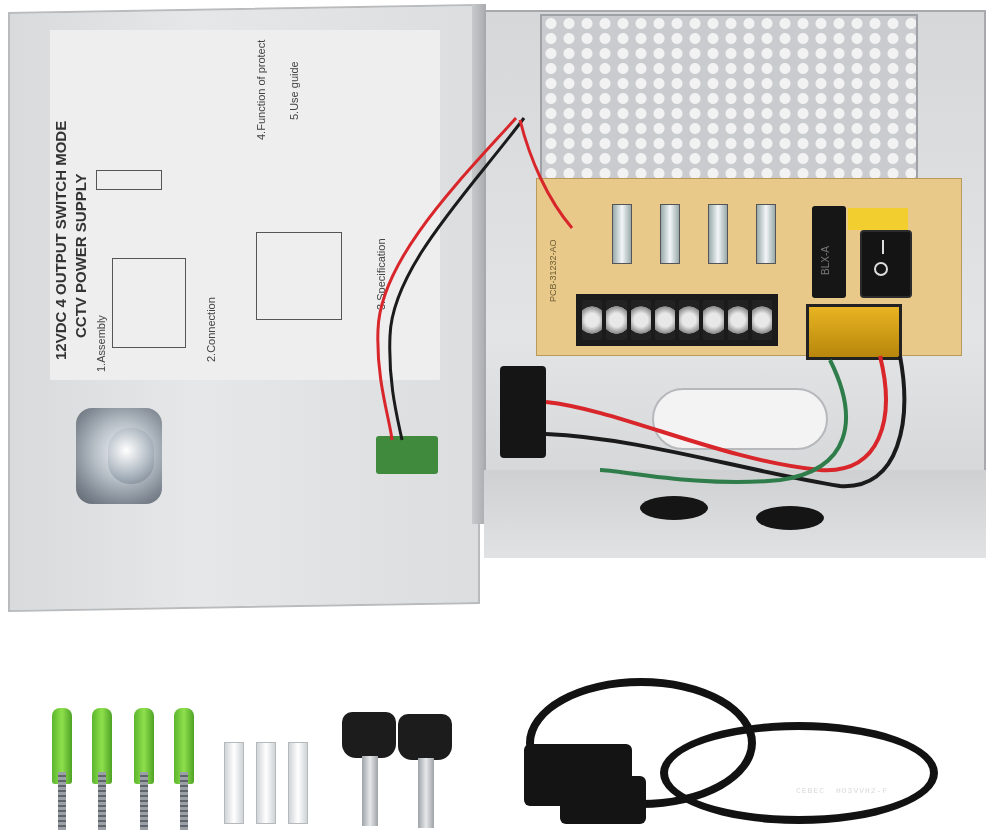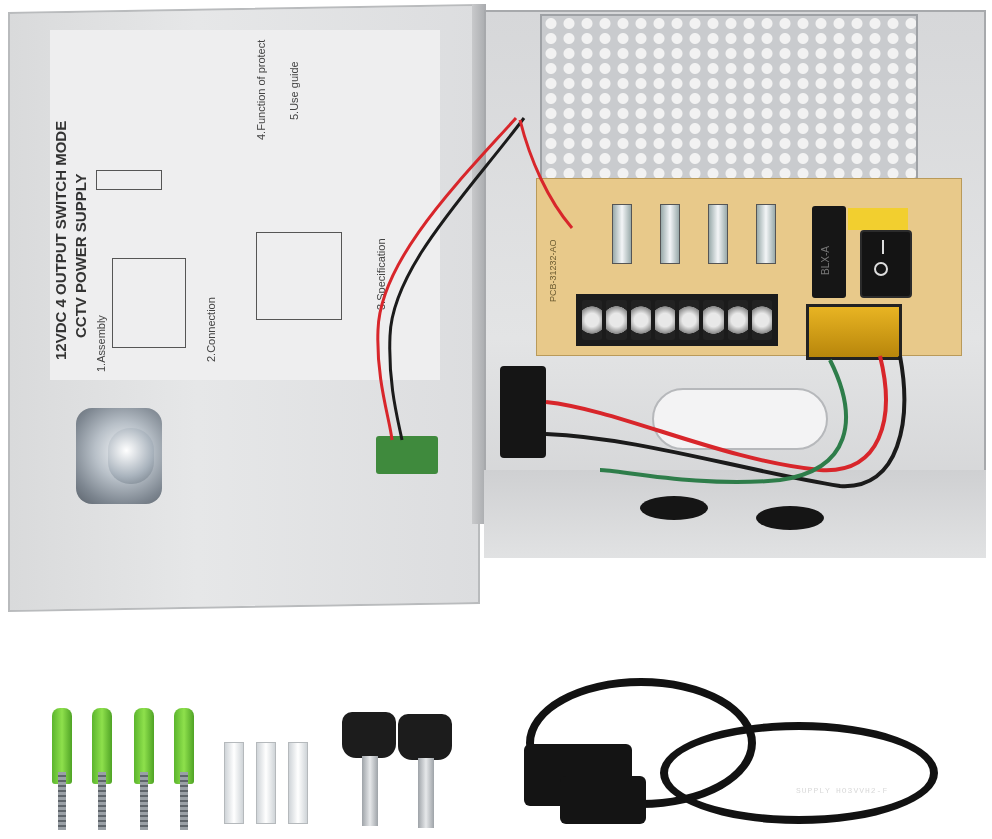--- a/index.html
+++ b/index.html
@@ -129,14 +129,14 @@
 
 <div class="abs key-head" style="left:342px;top:712px;"></div>
 <div class="abs key-blade" style="left:362px;top:756px;"></div>
 <div class="abs key-head" style="left:398px;top:714px;"></div>
 <div class="abs key-blade" style="left:418px;top:758px;"></div>
 
 <div class="abs cord" style="left:526px;top:678px;width:230px;height:130px;"></div>
 <div class="abs cord" style="left:660px;top:722px;width:278px;height:102px;"></div>
 <div class="abs plug" style="left:524px;top:744px;width:108px;height:62px;"></div>
 <div class="abs plug" style="left:560px;top:776px;width:86px;height:48px;"></div>
-<div class="abs cord-text" style="left:796px;top:786px;">SUPPLY</div>
+<div class="abs cord-text" style="left:796px;top:786px;">CEBEC</div>
 <div class="abs cord-text" style="left:836px;top:786px;">HO3VVH2-F</div>
 
 </body></html>

